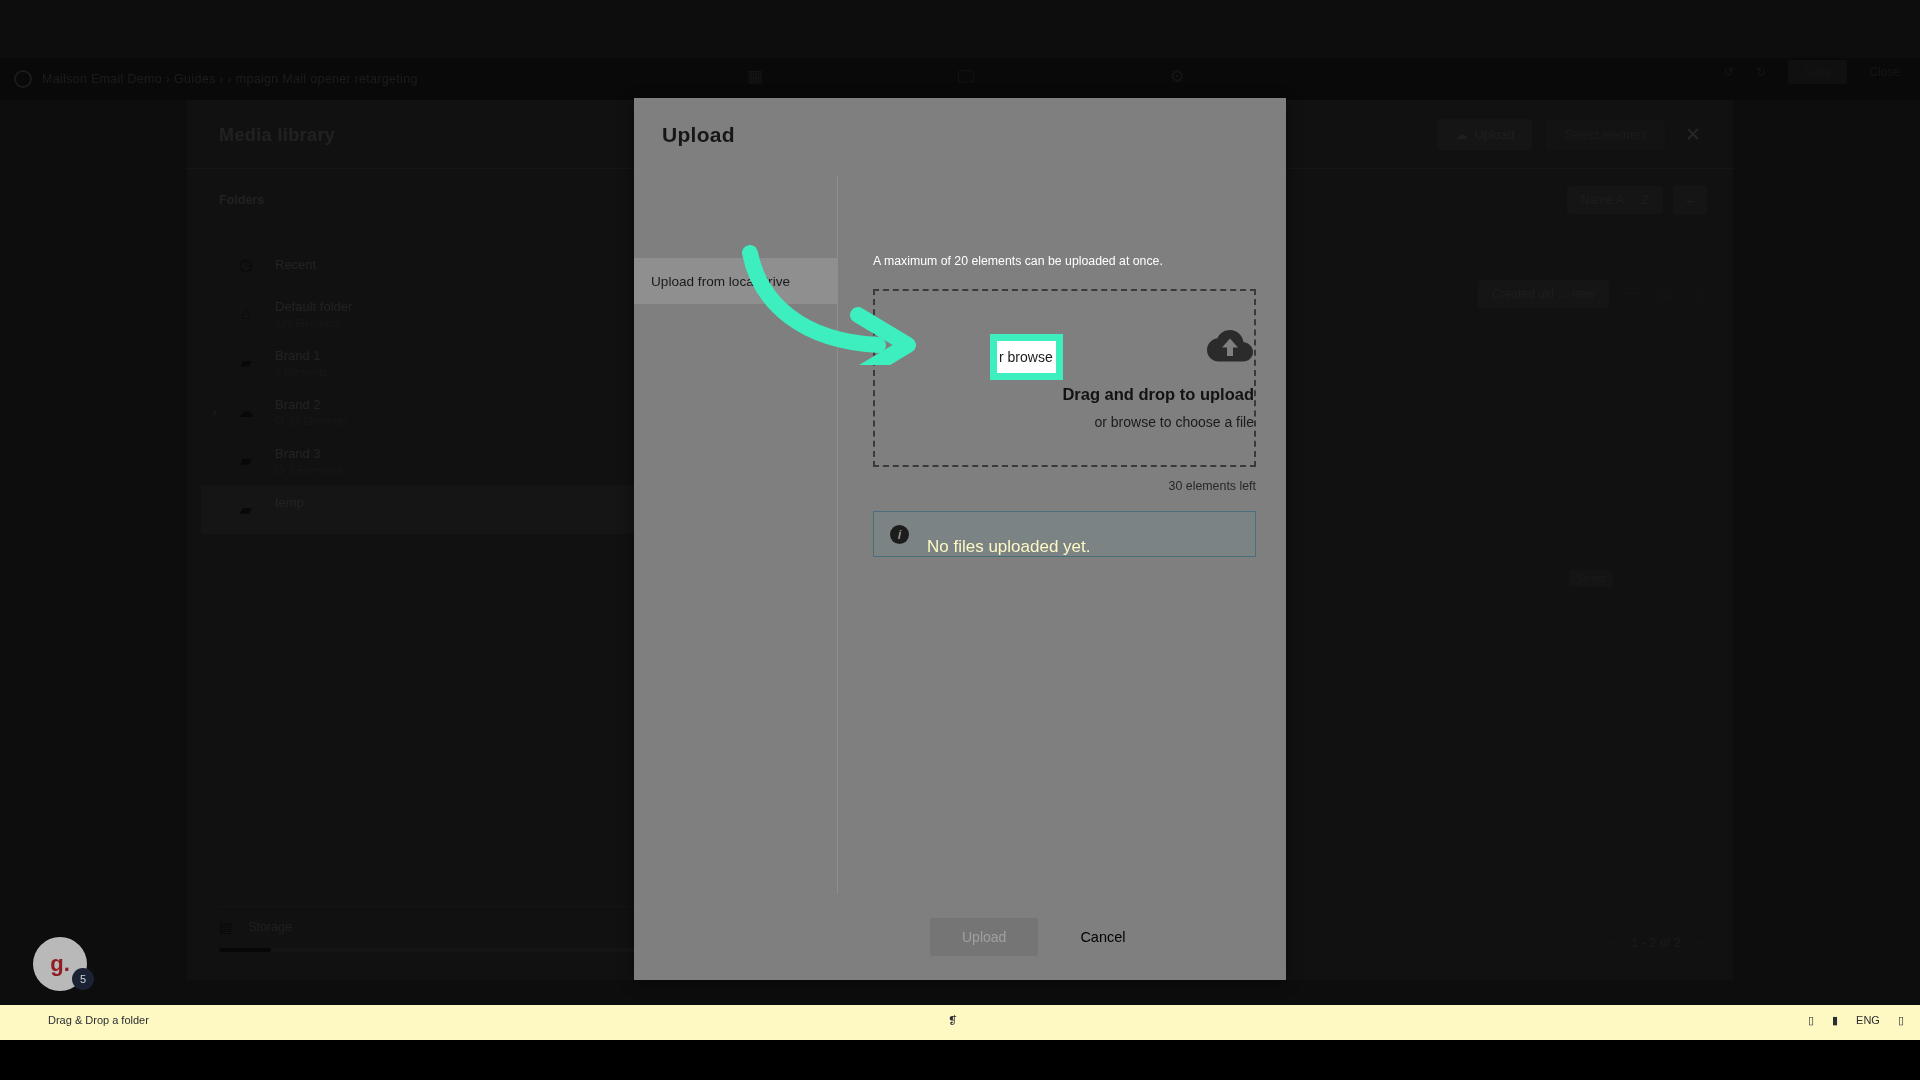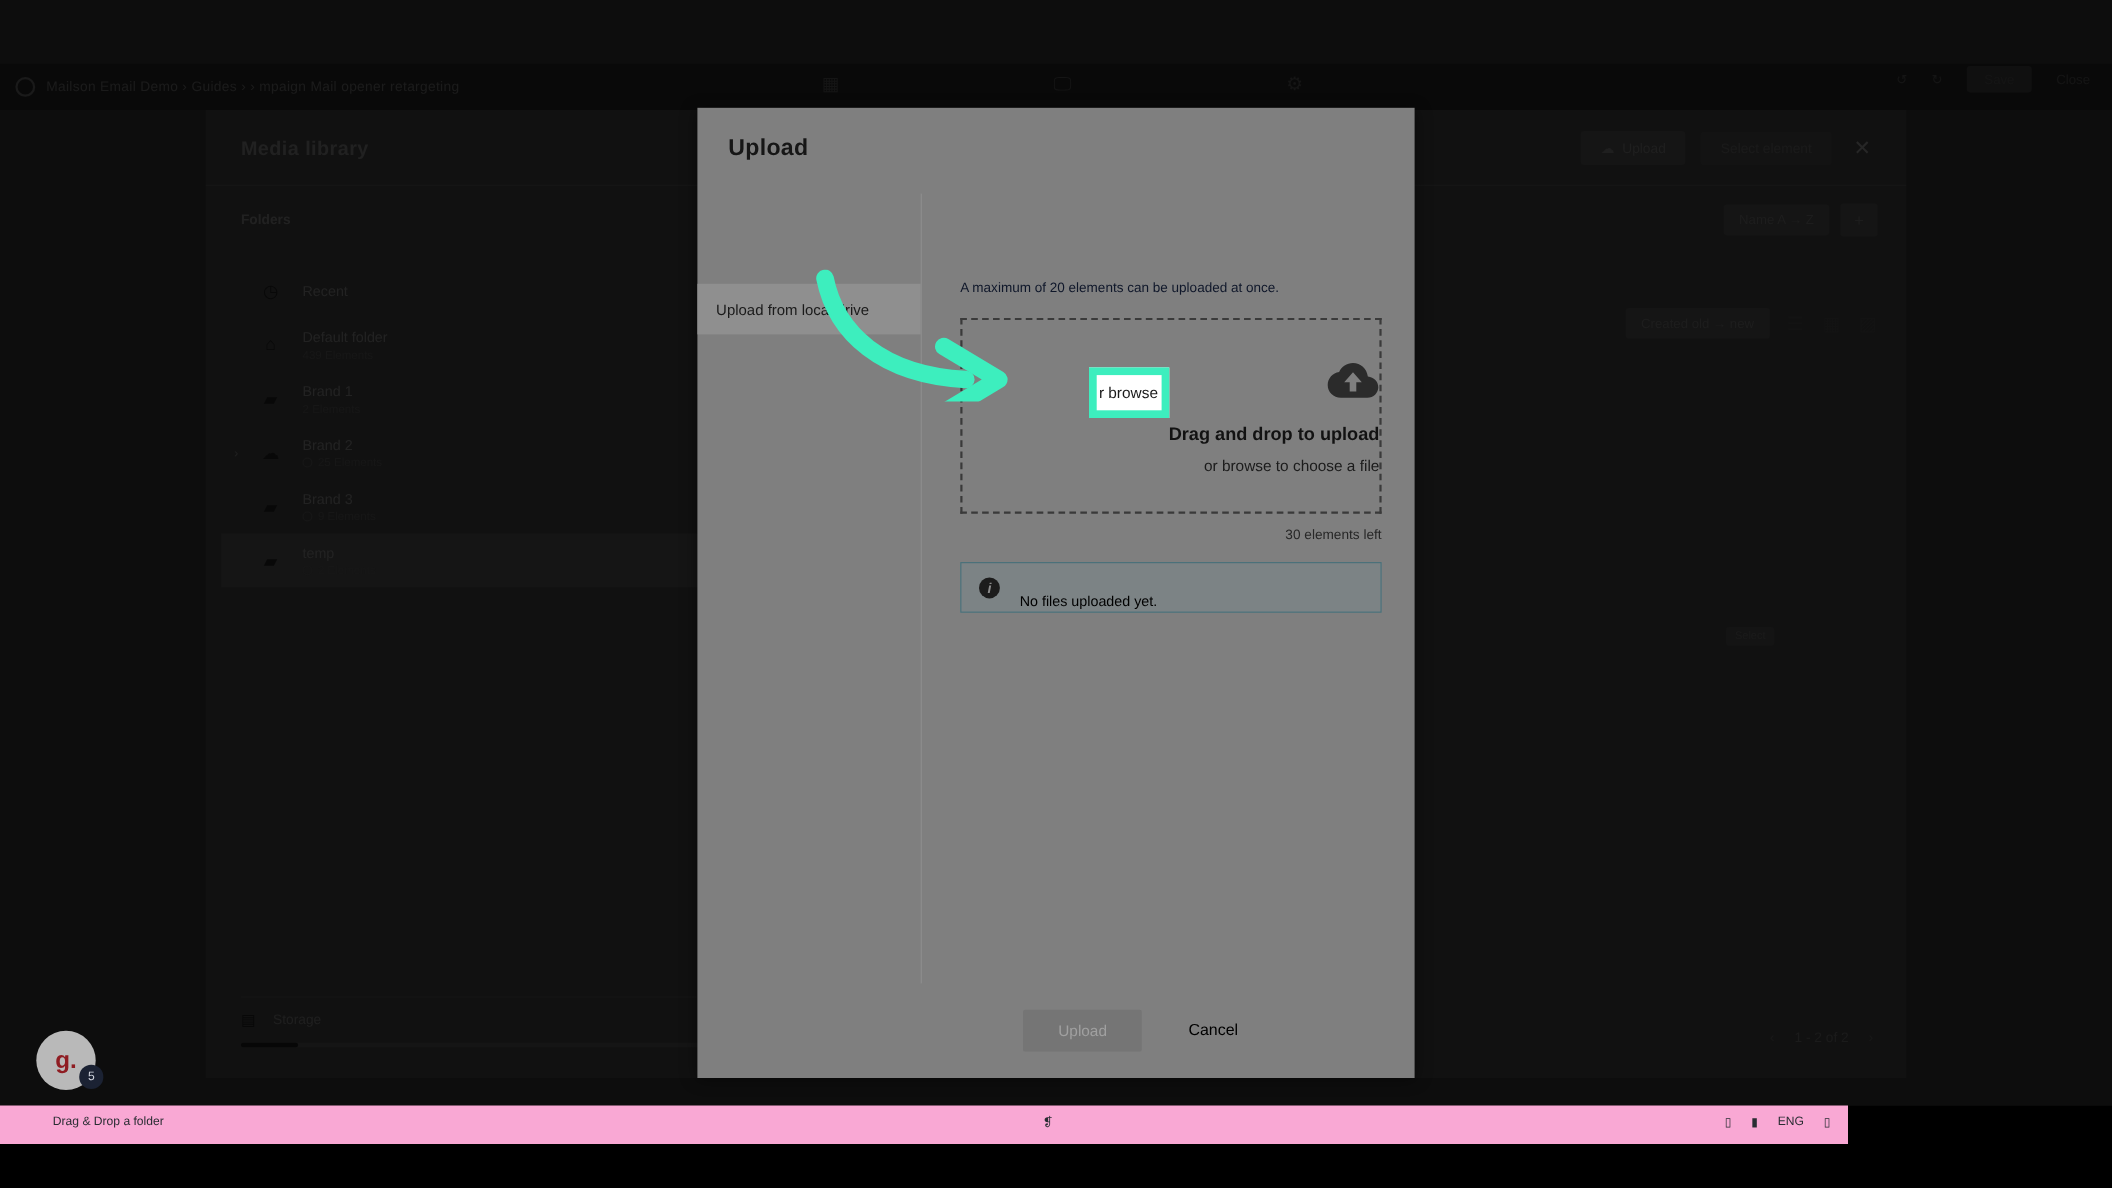--- a/index.html
+++ b/index.html
@@ -152,21 +152,21 @@
     width: 204px; flex: none; border-right: 1px solid #8e8e8e;
     padding-top: 82px; min-height: 100%;
   }
   .tab {
     height: 46px; display: flex; align-items: center;
     padding-left: 17px; color: #1a1a1a; font-size: 13.6px;
   }
   .tab.active { background: #8f8f8f; }
 
   .pane { flex: 1; padding: 78px 30px 0 35px; position: relative; }
-  .pane-note { color: #0f172a; font-size: 12.3px; margin-bottom: 21px; }
+  .pane-note { color: #ffffff; font-size: 12.3px; margin-bottom: 21px; }
 
   .dropzone {
     border: 2px dashed #3a3a3a; height: 178px;
     display: flex; flex-direction: column; align-items: flex-end; justify-content: center;
     gap: 2px; position: relative;
   }
   .cloud-ico { margin-bottom: 13px; }
   .dz-title { color: #121212; font-size: 16.5px; font-weight: bold; }
   .dz-sub { color: #1b1b1b; font-size: 14px; margin-top: 8px; }
 
@@ -175,21 +175,21 @@
   }
   .alert {
     margin-top: 18px; border: 1px solid #46707a; background: #7c8385;
     height: 46px; display: flex; align-items: center; gap: 18px; padding-left: 16px;
   }
   .alert-ico {
     width: 19px; height: 19px; border-radius: 50%; background: #1c1c1c;
     color: #8c8c8c; font-size: 13px; font-weight: bold;
     display: flex; align-items: center; justify-content: center; font-style: italic;
   }
-  .alert-text { color: #000000; font-size: 13px; margin-top: 25px; }
+  .alert-text { color: #fef9c3; font-size: 17px; margin-top: 25px; }
 
   .modal-footer {
     position: absolute; left: 0; bottom: 0; width: 100%; height: 86px;
     display: flex; align-items: center; padding-left: 296px; gap: 38px;
   }
   .btn-upload {
     background: #757575; color: #a0a0a0; font-size: 14px;
     padding: 11px 32px; border-radius: 2px; border: none;
   }
   .btn-cancel {
@@ -203,22 +203,22 @@
     border: 7px solid #3DEEBE; background: #ffffff;
   }
   .hl-label {
     position: absolute; left: 0; top: 0; width: 100%; height: 100%;
     display: flex; align-items: center; justify-content: flex-start;
     color: #1b1b1b; font-size: 14px; padding-left: 2px; overflow: hidden; white-space: nowrap;
   }
 
   
   .taskbar {
-    position: absolute; left: 0; top: 1005px; width: 1680px; height: 35px;
-    background: #f9a8d4;
+    position: absolute; left: 0; top: 1005px; width: 1920px; height: 35px;
+    background: #fef9c3;
   }
   .tb-item { position: absolute; top: 9px; color: #2a2d33; font-size: 11px; }
   .tb-icons { position: absolute; right: 16px; top: 9px; display: flex; gap: 18px; color: #2a2d33; font-size: 11px; }
   .black-strip { position: absolute; left:0; top: 1040px; width: 1920px; height: 40px; background: #000; }
 
   
   .chat-bubble {
     position: absolute; left: 33px; top: 937px; width: 54px; height: 54px;
     border-radius: 50%; background: #b9b9b9;
     display: flex; align-items: center; justify-content: center;

